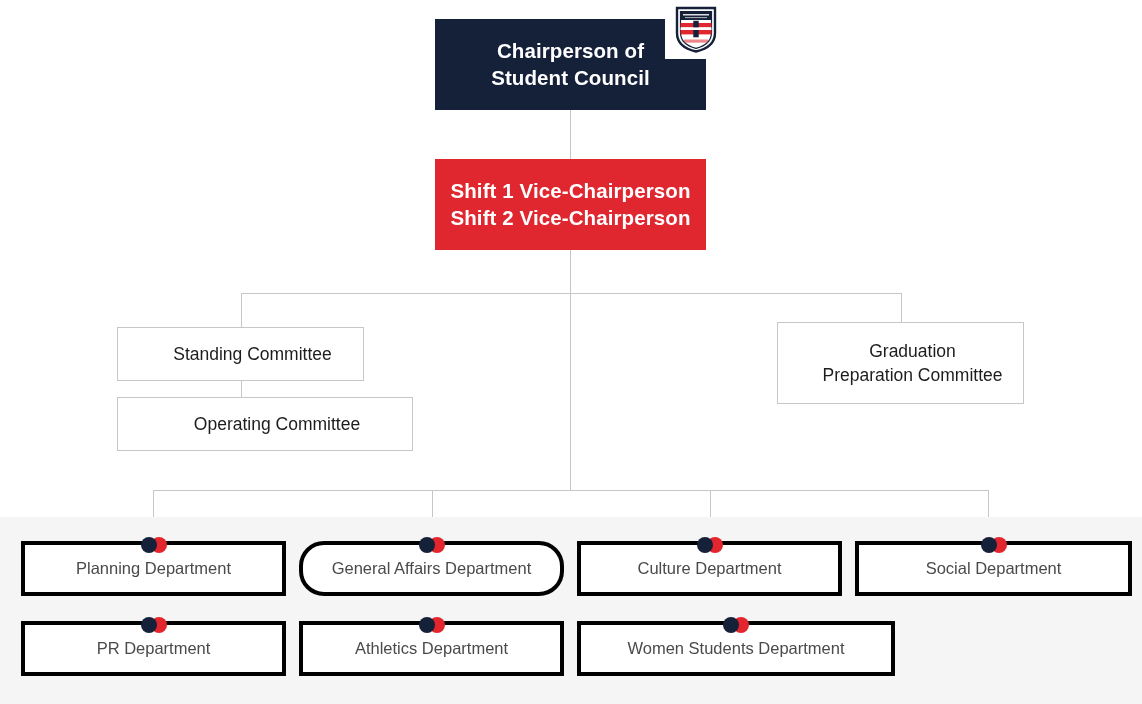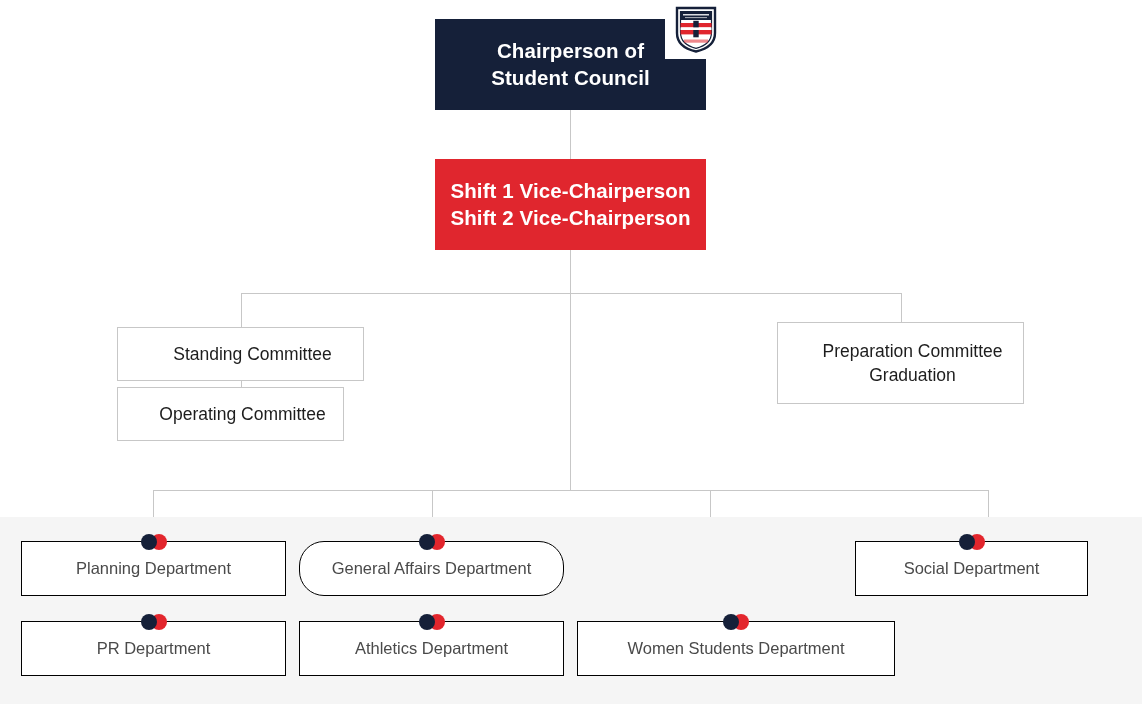--- a/index.html
+++ b/index.html
@@ -87,37 +87,37 @@
     text-align: center;
     color: #1d1d1d;
     font-size: 17.5px;
     font-weight: 500;
     line-height: 1.38;
     padding-left: 24px;
   }
   .committee-box .c-line { display: block; }
 
   #standing-box   { left: 117px; top: 327px; width: 247px; height: 54px; }
-  #operating-box  { left: 117px; top: 387px; width: 227px; height: 54px; }
+  #operating-box  { left: 117px; top: 397px; width: 296px; height: 54px; }
   #graduation-box { left: 777px; top: 322px; width: 247px; height: 82px; }
 
   
   #dept-panel {
     position: absolute;
     left: 0;
     top: 517px;
     width: 1142px;
     height: 187px;
     background: #f5f5f5;
   }
 
   .dept-card {
     position: absolute;
     box-sizing: border-box;
-    border: 1px solid #000000;
+    border: 4px solid #000000;
     background: #ffffff;
     display: flex;
     align-items: center;
     justify-content: center;
     text-align: center;
     color: #4a4a4a;
     font-size: 16.5px;
     font-weight: 400;
     height: 55px;
   }
@@ -206,22 +206,22 @@
   </div>
 
   <div class="committee-box" id="operating-box">
     <div>
       <span class="c-line">Operating Committee</span>
     </div>
   </div>
 
   <div class="committee-box" id="graduation-box">
     <div>
+      <span class="c-line">Graduation</span>
       <span class="c-line">Preparation Committee</span>
-      <span class="c-line">Graduation</span>
     </div>
   </div>
 
   <div id="dept-panel">
 
     <div class="dept-card" style="left:21px; top:24px; width:265px;">
       <span class="dept-marker">
         <span class="dot dot-red"></span>
           <span class="dot dot-navy"></span>
       </span>
@@ -229,22 +229,29 @@
     </div>
 
     <div class="dept-card" style="left:299px; top:24px; width:265px;border-radius:25px;">
       <span class="dept-marker">
         <span class="dot dot-red"></span>
           <span class="dot dot-navy"></span>
       </span>
       <span>General Affairs Department</span>
     </div>
 
-
-    <div class="dept-card" style="left:855px; top:24px; width:233px;">
+    <div class="dept-card" style="left:577px; top:24px; width:265px;">
+      <span class="dept-marker">
+        <span class="dot dot-red"></span>
+          <span class="dot dot-navy"></span>
+      </span>
+      <span>Culture Department</span>
+    </div>
+
+    <div class="dept-card" style="left:855px; top:24px; width:277px;">
       <span class="dept-marker">
         <span class="dot dot-red"></span>
           <span class="dot dot-navy"></span>
       </span>
       <span>Social Department</span>
     </div>
 
     <div class="dept-card" style="left:21px; top:104px; width:265px;">
       <span class="dept-marker">
         <span class="dot dot-red"></span>

